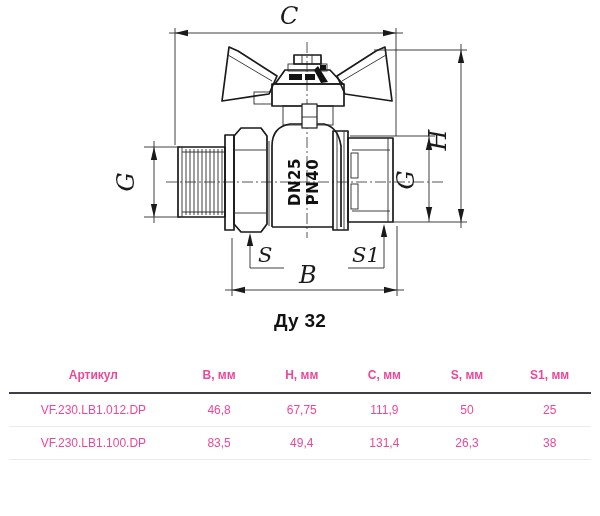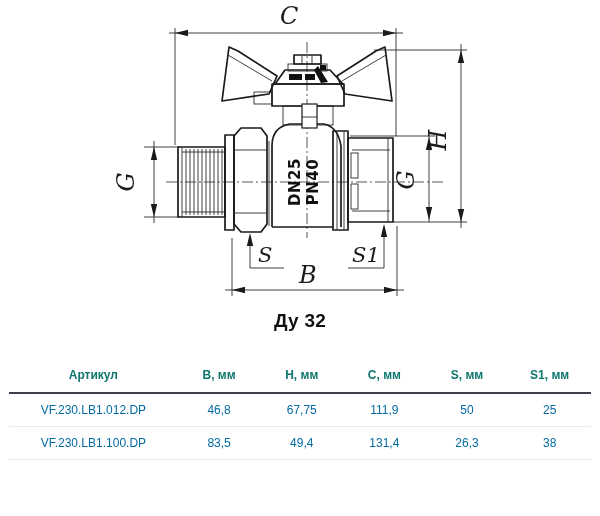--- a/index.html
+++ b/index.html
@@ -11,23 +11,23 @@
   .med{stroke:#1a1a1a;stroke-width:1.2;fill:none;}
   .cl{stroke:#2b2b2b;stroke-width:0.8;stroke-dasharray:11 3 2 3;fill:none;}
   .arr{fill:#1a1a1a;stroke:none;}
   .blk{fill:#111111;stroke:none;}
   .whitefill{fill:#ffffff;}
   text.dim{font-family:"DejaVu Serif",serif;font-style:italic;font-size:24px;fill:#1a1a1a;}
   text.dimsm{font-family:"DejaVu Serif",serif;font-style:italic;font-size:21px;fill:#1a1a1a;}
   text.mark{font-family:"DejaVu Sans",sans-serif;font-weight:bold;font-size:15px;fill:#111;letter-spacing:0.5px;}
   .dwg-title{text-align:center;font-size:19px;font-weight:bold;color:#111;margin-top:12px;letter-spacing:0.3px;}
   table.spec{width:582px;margin:24px 9px 0 9px;border-collapse:collapse;table-layout:fixed;}
-  table.spec th{font-size:12px;font-weight:bold;color:#0f766e;text-align:center;
+  table.spec th{font-size:12px;font-weight:bold;color:#ec4899;text-align:center;
     padding:12px 2px 10px 2px;border-bottom:2px solid #3e3e48;}
-  table.spec td{font-size:12px;color:#0369a1;text-align:center;
+  table.spec td{font-size:12px;color:#ec4899;text-align:center;
     padding:9px 2px;border-bottom:1px solid #eaeaef;}
 </style>
 </head>
 <body>
 
 <div class="drawing-wrap">
 <svg width="600" height="298" viewBox="0 0 600 298">
 
   <path class="cl" d="M166 182 H446"></path>
   <path class="cl" d="M307 42 V238"></path>

